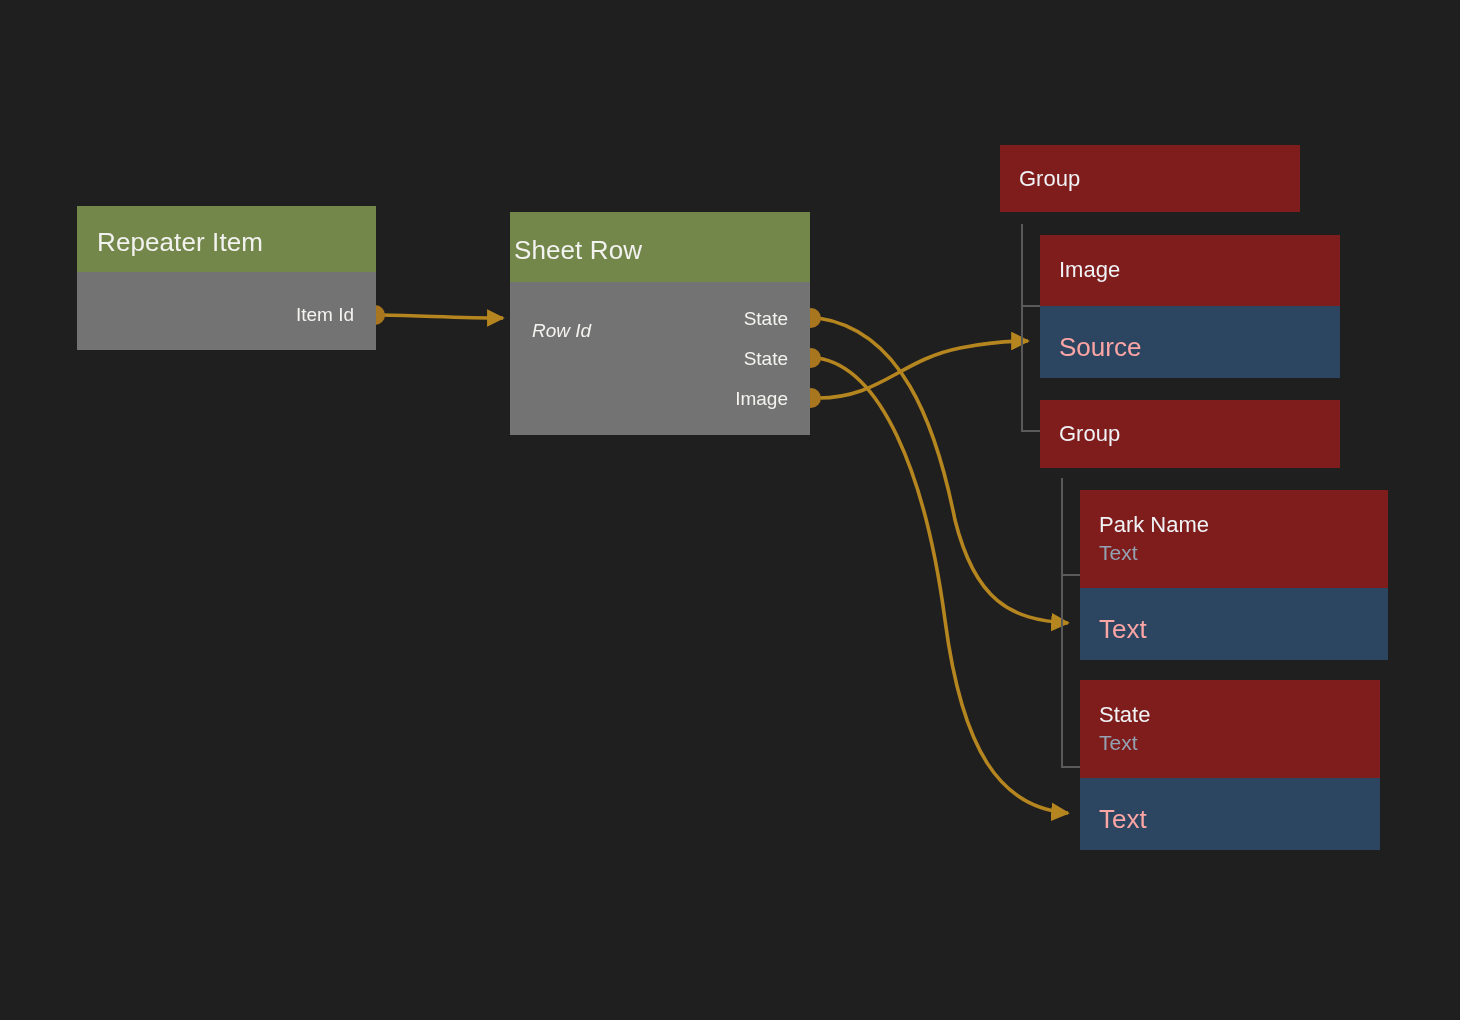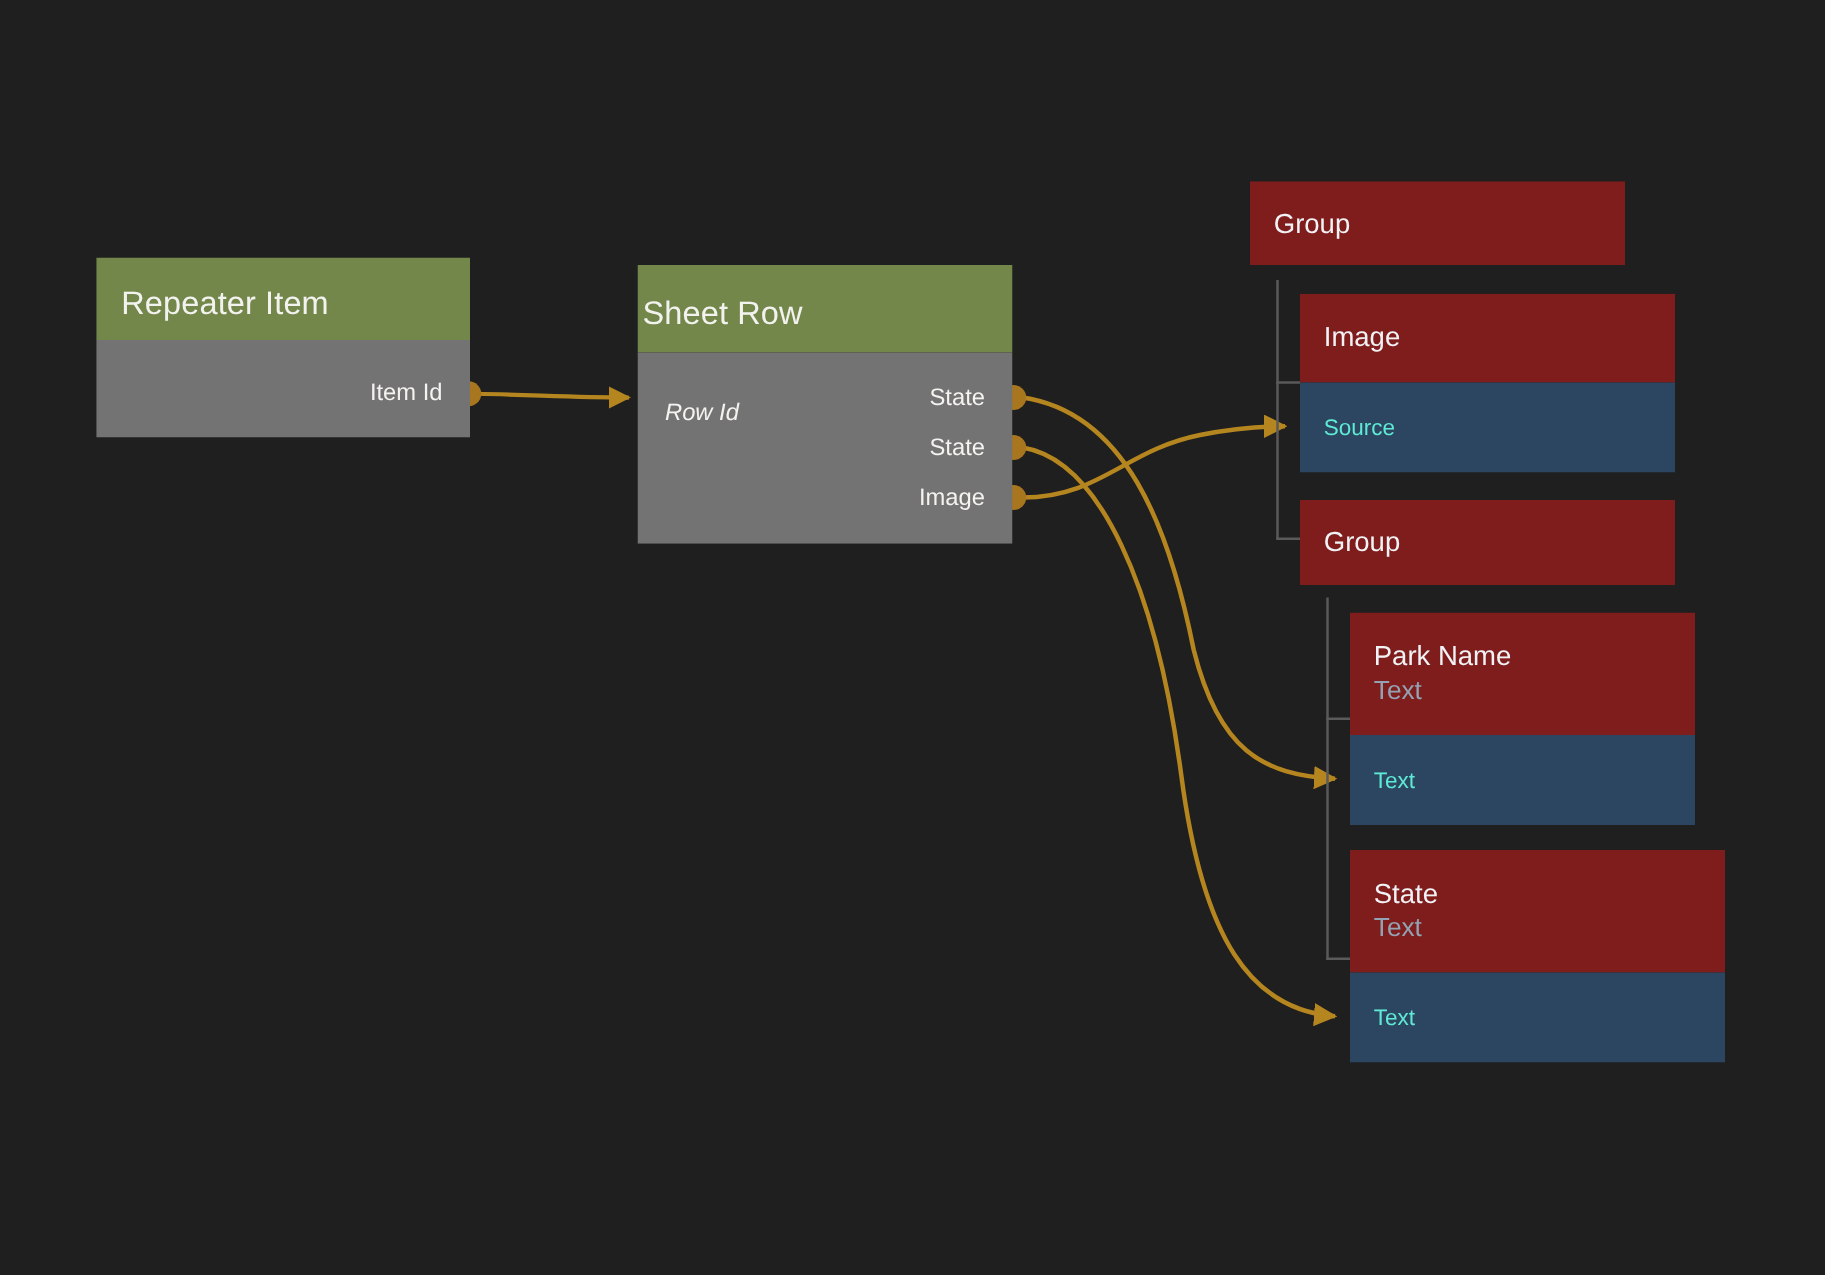--- a/index.html
+++ b/index.html
@@ -63,22 +63,22 @@
     color: #f0f2f5;
     font-size: 22px;
     font-weight: 400;
   }
   .node.blue .node-subtitle {
     color: #93a3b3;
     font-size: 21px;
     line-height: 1.05;
   }
   .node.blue .port-label {
-    color: #5eead4;
-    font-size: 18px;
+    color: #fca5a5;
+    font-size: 26px;
   }
   .node-header {
     position: relative;
     width: 100%;
     box-sizing: border-box;
   }
   .node-body {
     position: relative;
     width: 100%;
     box-sizing: border-box;
@@ -175,21 +175,21 @@
       <span class="port-label in" style="top:26px; left:19px;">Source</span>
     </div>
   </div>
 
   <div class="node blue" style="left:1040px; top:400px; width:300px; height:68px;">
     <div class="node-header" style="height:68px;">
       <span class="node-title" style="left:19px; top:21px;">Group</span>
     </div>
   </div>
 
-  <div class="node blue" style="left:1080px; top:490px; width:276px; height:170px;">
+  <div class="node blue" style="left:1080px; top:490px; width:308px; height:170px;">
     <div class="node-header" style="height:98px;">
       <span class="node-title" style="left:19px; top:22px;">Park Name</span>
       <span class="node-subtitle" style="left:19px; top:52px;">Text</span>
     </div>
     <div class="node-body" style="height:72px;">
       <span class="port-label in" style="top:26px; left:19px;">Text</span>
     </div>
   </div>
 
   <div class="node blue" style="left:1080px; top:680px; width:300px; height:170px;">

